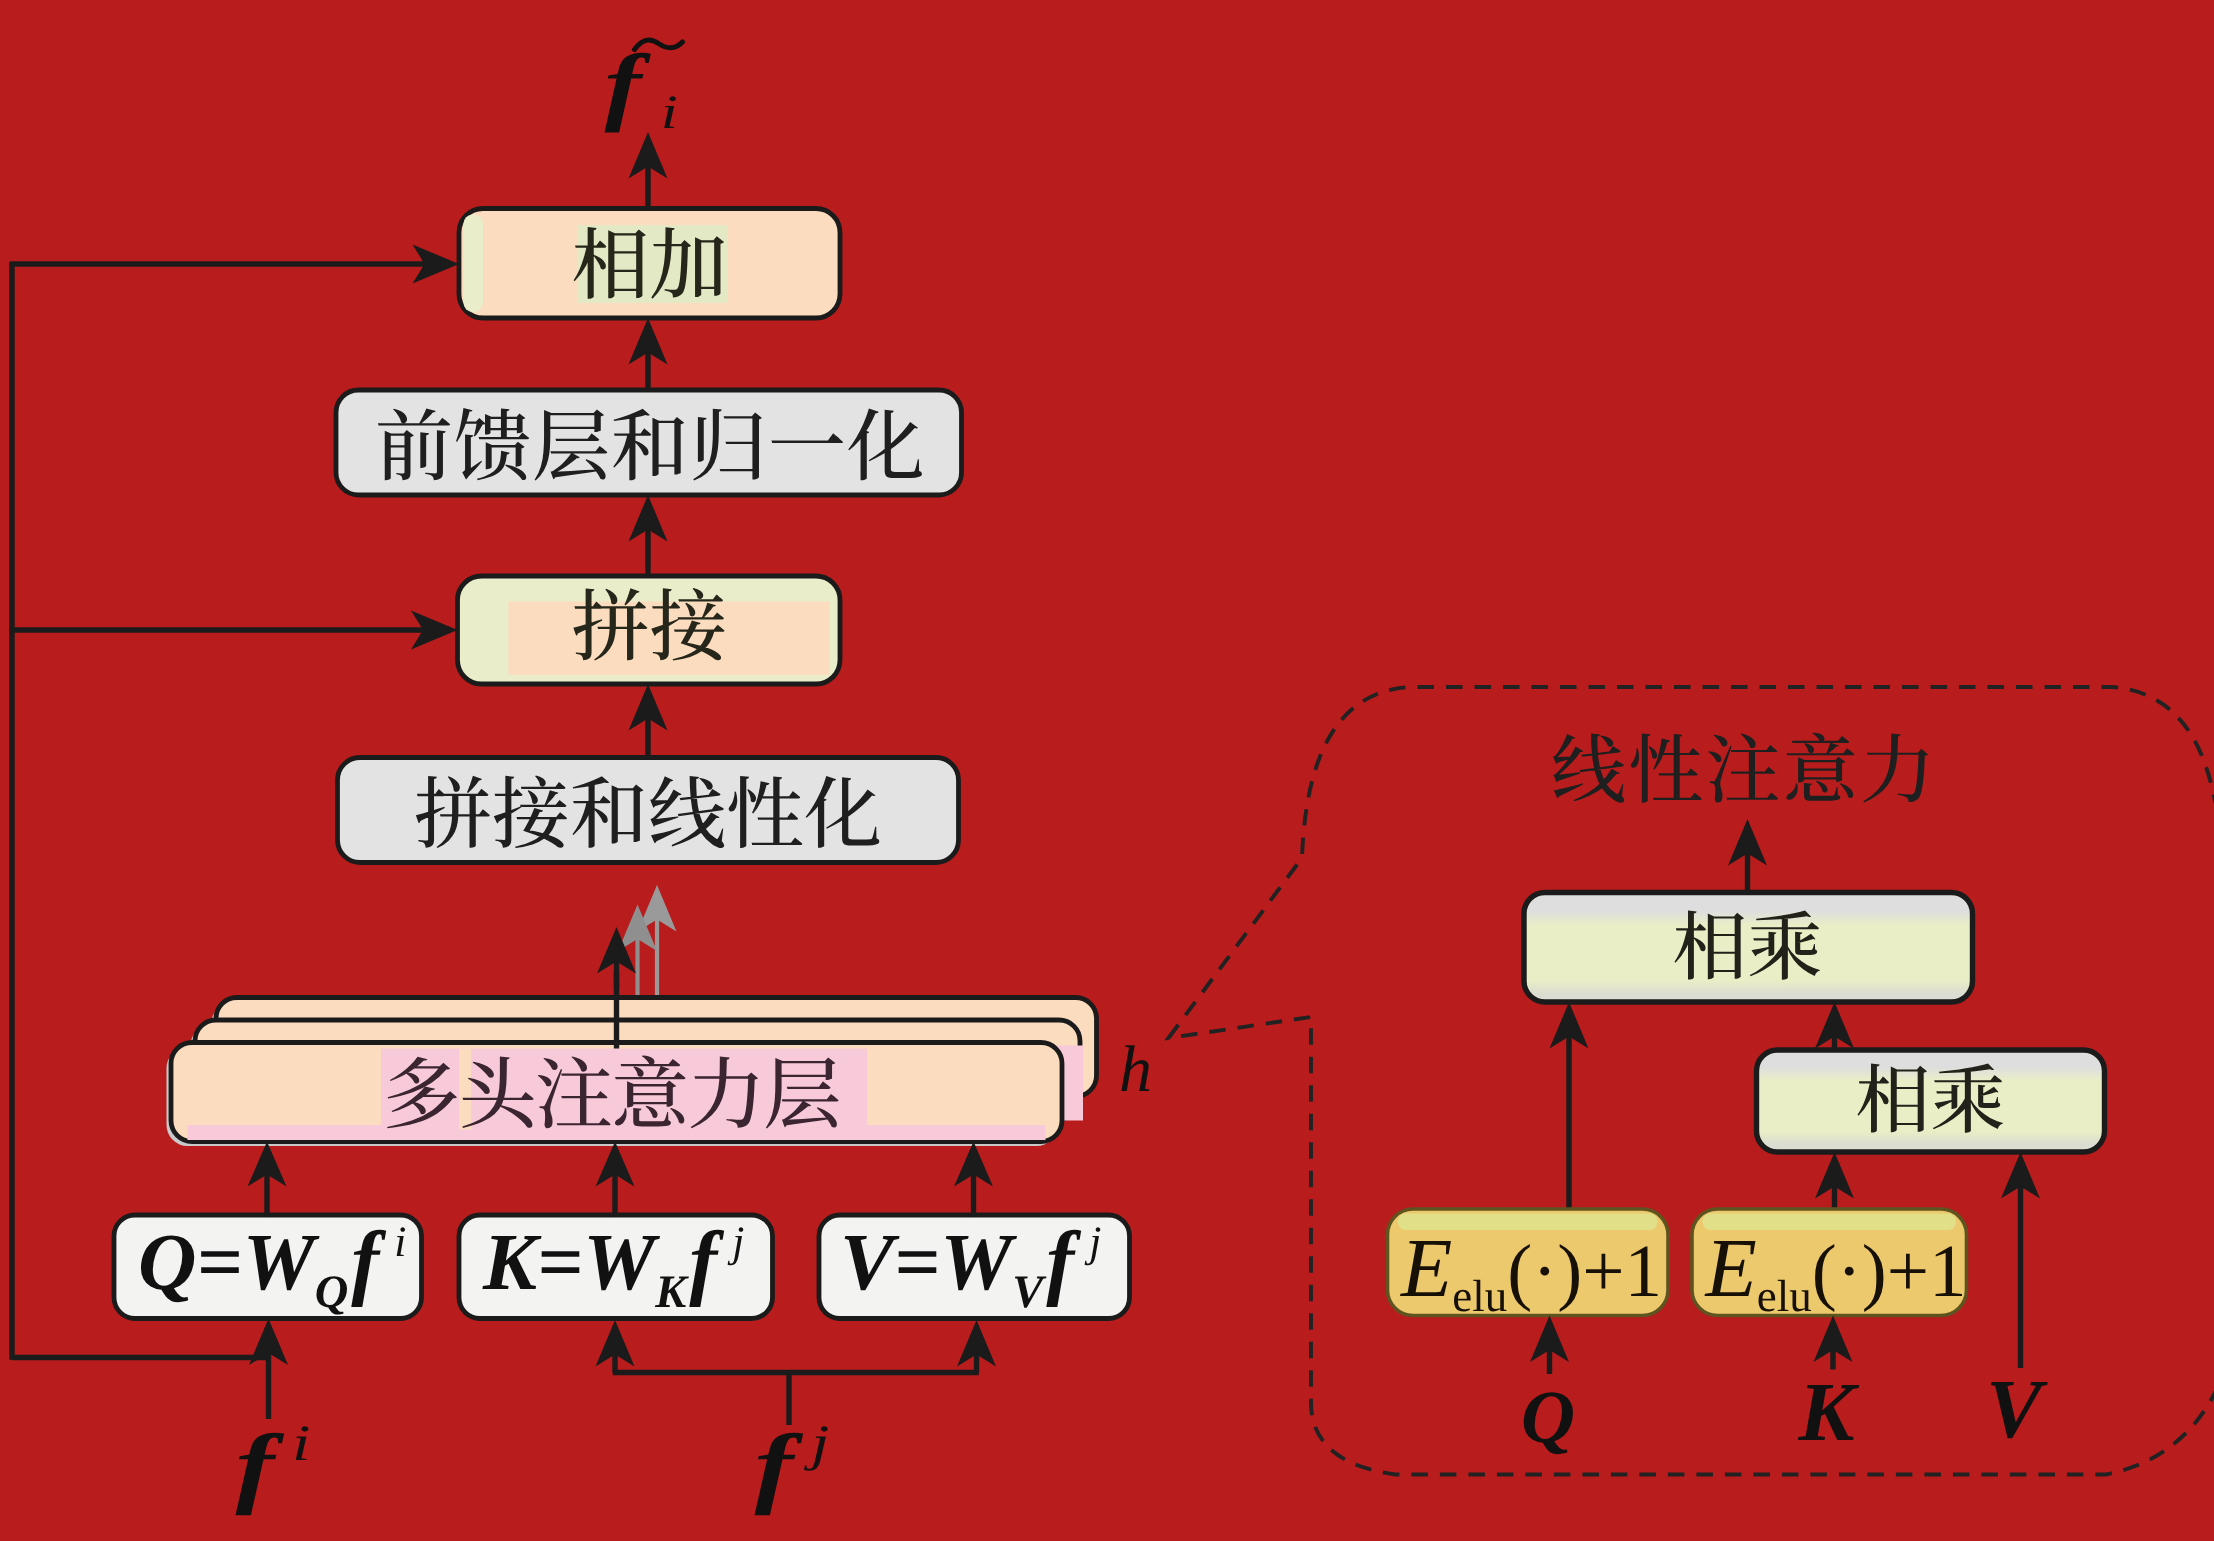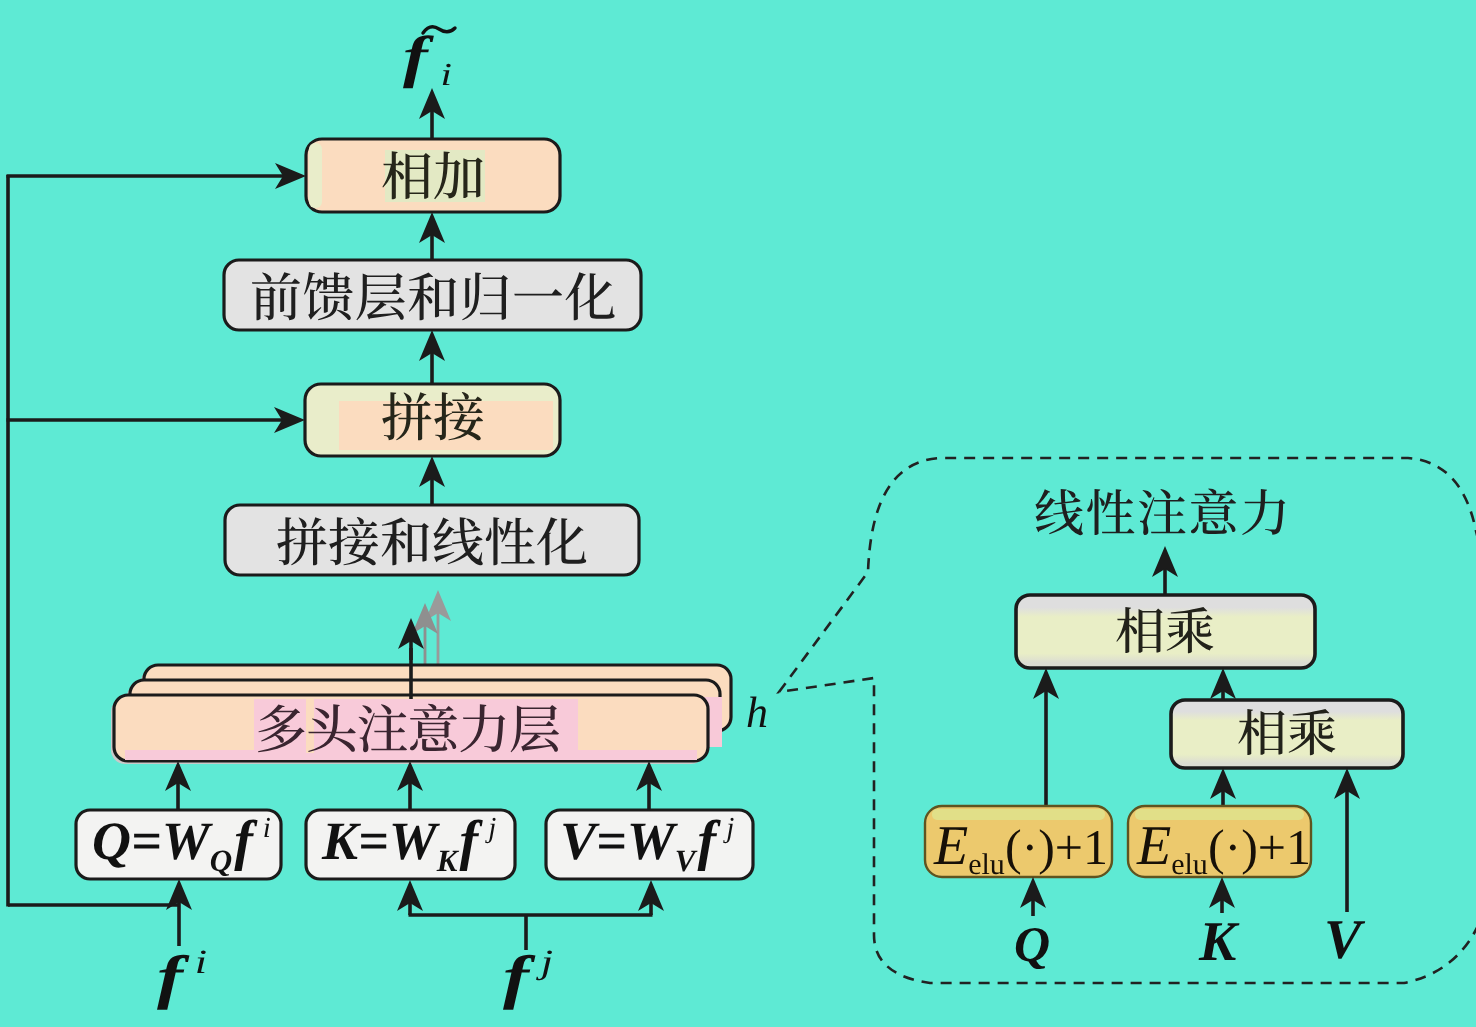--- a/index.html
+++ b/index.html
@@ -1,14 +1,14 @@
 <!DOCTYPE html>
 <html><head><meta charset="utf-8"><style>
 html,body{margin:0;padding:0;background:#f6f6f6;}
-#c{position:relative;width:1476px;height:1027px;background:#5eead4;overflow:hidden;}
+#c{position:relative;width:1476px;height:1027px;background:#b91c1c;overflow:hidden;}
 </style></head><body>
 <div id="c">
 <svg width="1476" height="1027" viewBox="0 0 1476 1027" style="text-rendering:geometricPrecision">
 <defs>
 <linearGradient id="gg" x1="0" y1="0" x2="0" y2="1">
 <stop offset="0" stop-color="#dedede"></stop>
           <stop offset="0.17" stop-color="#dedede"></stop>
 <stop offset="0.3" stop-color="#e9eec6"></stop>
           <stop offset="0.8" stop-color="#e9eec6"></stop>
 <stop offset="0.93" stop-color="#dbdcd2"></stop>

